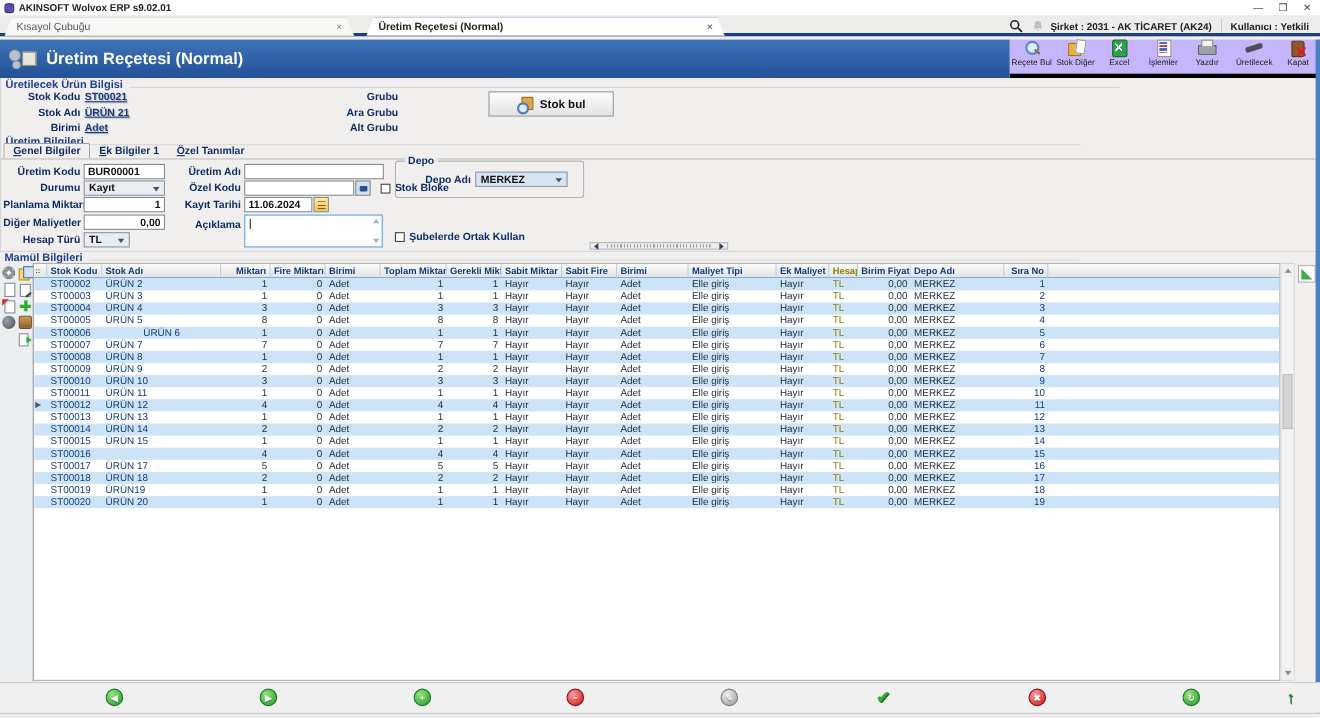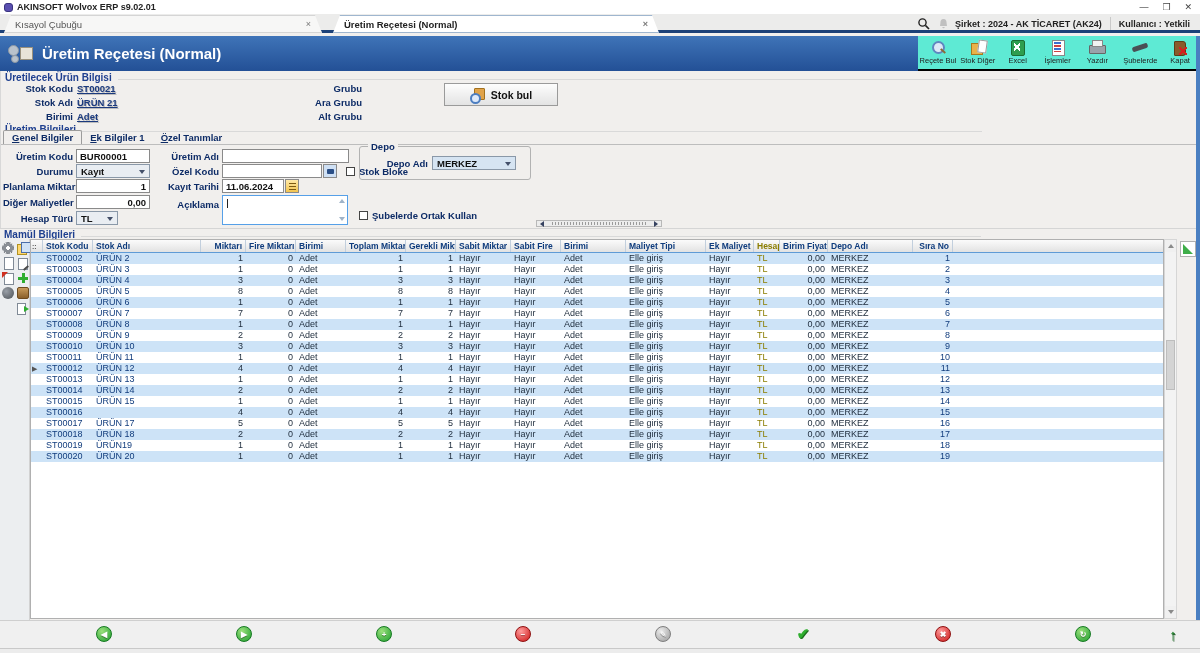--- a/index.html
+++ b/index.html
@@ -22,21 +22,21 @@
   .tr-sep{width:1px;height:13px;background:#c9c9c9;margin:0 8px}
   .bellico{color:#b9b9b9;font-size:11px;margin:0 6px}
 
   
   .header-blue{position:absolute;top:36px;left:0;width:918px;height:35px;background:linear-gradient(#3f74b8,#235096);display:flex;align-items:center;color:#fff;font-weight:bold;font-size:15px;padding-left:8px}
   .hdr-ico{width:26px;height:22px;position:relative;margin-right:8px}
   .hdr-ico .g1,.hdr-ico .g2{position:absolute;border-radius:50%;background:#b9c2cc;border:1px solid #8e99a5}
   .hdr-ico .g1{width:11px;height:11px;left:0;top:2px}
   .hdr-ico .g2{width:8px;height:8px;left:3px;top:12px}
   .hdr-ico .bx{position:absolute;right:1px;top:4px;width:13px;height:13px;background:#e9e4d8;border:1px solid #9a917d}
-  .header-tools{position:absolute;top:36px;left:918px;right:0;height:35px;background:#5eead4;border-bottom:2px solid #000000;display:flex;align-items:center}
+  .header-tools{position:absolute;top:36px;left:918px;right:0;height:35px;background:#c4b5fd;border-bottom:4px solid #000000;display:flex;align-items:flex-start}
   .tbtn{flex:1;display:flex;flex-direction:column;align-items:center;justify-content:center;gap:1px;cursor:pointer}
   .tb-lbl{font-size:7.5px;color:#222;white-space:nowrap}
   .tb-sep{width:1px;background:#d2d2d2;margin:3px 1px}
   .tb-ico{width:18px;height:15px;position:relative}
   .i-recete-bul::before{content:"";position:absolute;left:3px;top:1px;width:9px;height:9px;border:2px solid #5f87c0;border-radius:50%;background:#dce9f7}
   .i-recete-bul::after{content:"";position:absolute;left:11px;top:10px;width:6px;height:2px;background:#8a6b3a;transform:rotate(40deg)}
   .i-stok-karti::before{content:"";position:absolute;left:2px;top:3px;width:10px;height:10px;background:#e8b24a;border:1px solid #a87820}
   .i-stok-karti::after{content:"";position:absolute;left:9px;top:0;width:7px;height:11px;background:#fff;border:1px solid #999;transform:rotate(8deg)}
   .i-excel::before{content:"";position:absolute;left:2px;top:0;width:12px;height:14px;background:#2e9e4f;border:1px solid #1c6e34;border-radius:2px}
   .i-excel::after{content:"";position:absolute;left:5px;top:3px;width:6px;height:8px;background:
@@ -174,21 +174,21 @@
     <svg width="13" height="13" viewBox="0 0 13 13">
         <circle cx="5.5" cy="5.5" r="3.6" fill="none" stroke="#222" stroke-width="1.4"></circle>
         <line x1="8.4" y1="8.4" x2="12" y2="12" stroke="#222" stroke-width="1.6"></line>
       </svg>
   </span>
   <span class="bellico">
     <svg width="11" height="12" viewBox="0 0 11 12">
         <path d="M5.5 1 C3 1 2.4 3 2.4 5 L2 8 L9 8 L8.6 5 C8.6 3 8 1 5.5 1 Z M4.3 9 a1.2 1.2 0 0 0 2.4 0 Z" fill="#c0c0c0"></path>
       </svg>
   </span>
-  <span>Şirket : 2024 - AK TİCARET (AK24)</span>
+  <span>Şirket : 2031 - AK TİCARET (AK24)</span>
   <span class="tr-sep"></span>
   <span style="margin-right:10px">Kullanıcı : Yetkili</span>
 </div>
 
 <div class="header-blue">
   <div class="hdr-ico">
       <div class="g1"></div>
       <div class="g2"></div>
       <div class="bx"></div>
     </div>
@@ -211,21 +211,21 @@
       <div class="tb-ico i-islemler"></div>
       <div class="tb-lbl">İşlemler</div>
     </div>
     <div class="tbtn">
       <div class="tb-ico i-yazdir"></div>
       <div class="tb-lbl">Yazdır</div>
     </div>
     <div class="tb-sep"></div>
     <div class="tbtn">
       <div class="tb-ico i-kisayollar"></div>
-      <div class="tb-lbl">Şubelerde</div>
+      <div class="tb-lbl">Üretilecek</div>
     </div>
     <div class="tbtn">
       <div class="tb-ico i-kapat"></div>
       <div class="tb-lbl">Kapat</div>
     </div>
   </div>
 
 <div class="formarea">
   <div class="sect" style="left:4px;top:1px">Üretilecek Ürün Bilgisi</div>
   <div class="flabel" style="left:2px;top:12px;width:70px">Stok Kodu</div>
@@ -411,21 +411,21 @@
           <div class="gcell dark" style="width: 48px;">Hayır</div>
           <div class="gcell olive" style="width: 26px;">TL</div>
           <div class="gcell dark r" style="width: 48px;">0,00</div>
           <div class="gcell dark" style="width: 85px;">MERKEZ</div>
           <div class="gcell navy r" style="width: 40px;">4</div>
           <div class="gcell fill"></div>
         </div>
         <div class="gr alt">
           <div class="gcell handle"></div>
           <div class="gcell navy" style="width: 50px;">ST00006</div>
-          <div class="gcell navy" style="width: 108px;">ÜRÜN 6</div>
+          <div class="gcell navy" style="width: 108px; text-align: center;">ÜRÜN 6</div>
           <div class="gcell dark r" style="width: 45px;">1</div>
           <div class="gcell dark r" style="width: 50px;">0</div>
           <div class="gcell dark" style="width: 50px;">Adet</div>
           <div class="gcell dark r" style="width: 60px;">1</div>
           <div class="gcell dark r" style="width: 50px;">1</div>
           <div class="gcell dark" style="width: 55px;">Hayır</div>
           <div class="gcell dark" style="width: 50px;">Hayır</div>
           <div class="gcell dark" style="width: 65px;">Adet</div>
           <div class="gcell dark" style="width: 80px;">Elle giriş</div>
           <div class="gcell dark" style="width: 48px;">Hayır</div>

